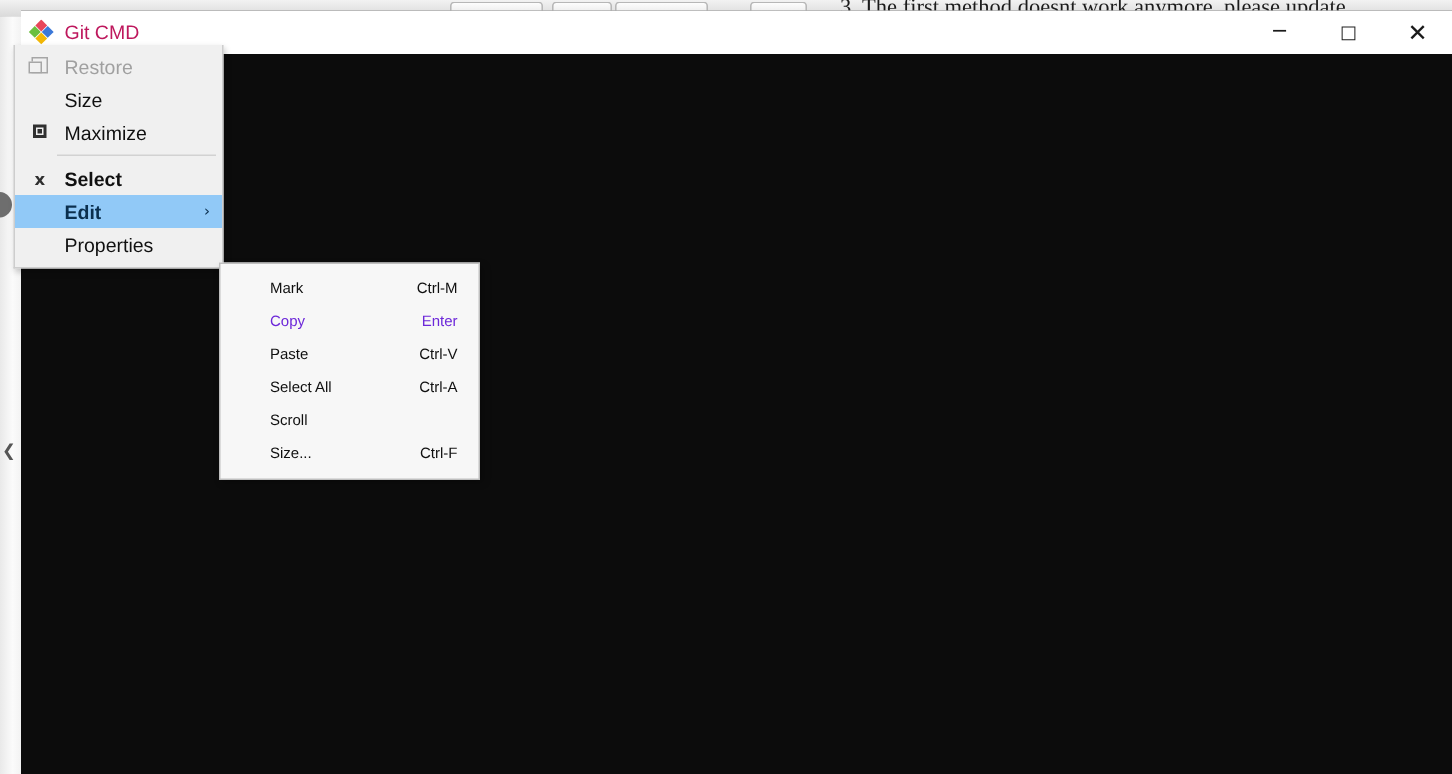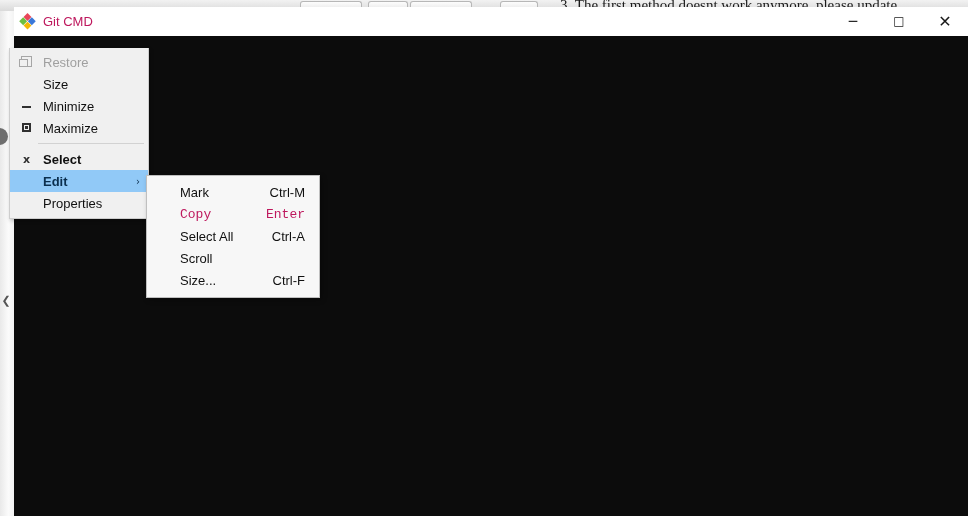--- a/index.html
+++ b/index.html
@@ -144,21 +144,21 @@
     top: 29px;
     width: 954px;
     height: 480px;
     background: #0c0c0c;
   }
 
   
   #system-menu {
     position: absolute;
     left: 9px;
-    top: 48px;
+    top: 30px;
     width: 138px;
     background: #f0f0f0;
     border: 1px solid #cdcdcd;
     border-top: none;
     box-shadow: 1px 2px 4px rgba(0,0,0,0.22);
     padding: 3px 0 4px 0;
     z-index: 40;
   }
   .menu-row {
     position: relative;
@@ -249,26 +249,26 @@
     background: #f7f7f7;
     border: 1px solid #bfbfbf;
     box-shadow: 2px 2px 5px rgba(0,0,0,0.3);
     padding: 5px 0 6px 0;
     z-index: 50;
   }
   .sub-row {
     height: 22px;
     display: flex;
     align-items: center;
-    font-size: 13px;
+    font-size: 10px;
     color: #101010;
     padding: 0 14px 0 33px;
     cursor: default;
   }
-  .sub-row.disabled { color: #be185d; font-family: Liberation Mono, monospace; }
+  .sub-row.disabled { color: #6d28d9; }
   .sub-row .slabel { flex: 1; }
   .sub-row .saccel { color: inherit; }
 </style>
 </head>
 <body>
 
 <div id="backdrop">
   <div class="browser-chrome">
     <div class="chrome-btn" style="left:300px;width:60px;"></div>
     <div class="chrome-btn" style="left:368px;width:38px;"></div>
@@ -314,24 +314,20 @@
     <span class="glyph"><span class="ico-restore"></span></span>
     <span class="mlabel">Restore</span>
   </div>
 
 
   <div class="menu-row">
     <span class="glyph"></span>
     <span class="mlabel">Size</span>
   </div>
 
-  <div class="menu-row">
-    <span class="glyph"><span class="ico-min"></span></span>
-    <span class="mlabel">Minimize</span>
-  </div>
 
   <div class="menu-row">
     <span class="glyph"><span class="ico-max"></span></span>
     <span class="mlabel">Maximize</span>
   </div>
 
   <div class="menu-sep"></div>
 
   <div class="menu-row bold">
     <span class="glyph ico-x">x</span>
@@ -356,20 +352,24 @@
   <div class="sub-row">
     <span class="slabel">Mark</span>
     <span class="saccel">Ctrl-M</span>
   </div>
 
   <div class="sub-row disabled">
     <span class="slabel">Copy</span>
     <span class="saccel">Enter</span>
   </div>
 
+  <div class="sub-row">
+    <span class="slabel">Paste</span>
+    <span class="saccel">Ctrl-V</span>
+  </div>
 
   <div class="sub-row">
     <span class="slabel">Select All</span>
     <span class="saccel">Ctrl-A</span>
   </div>
 
   <div class="sub-row">
     <span class="slabel">Scroll</span>
     <span class="saccel"></span>
   </div>

